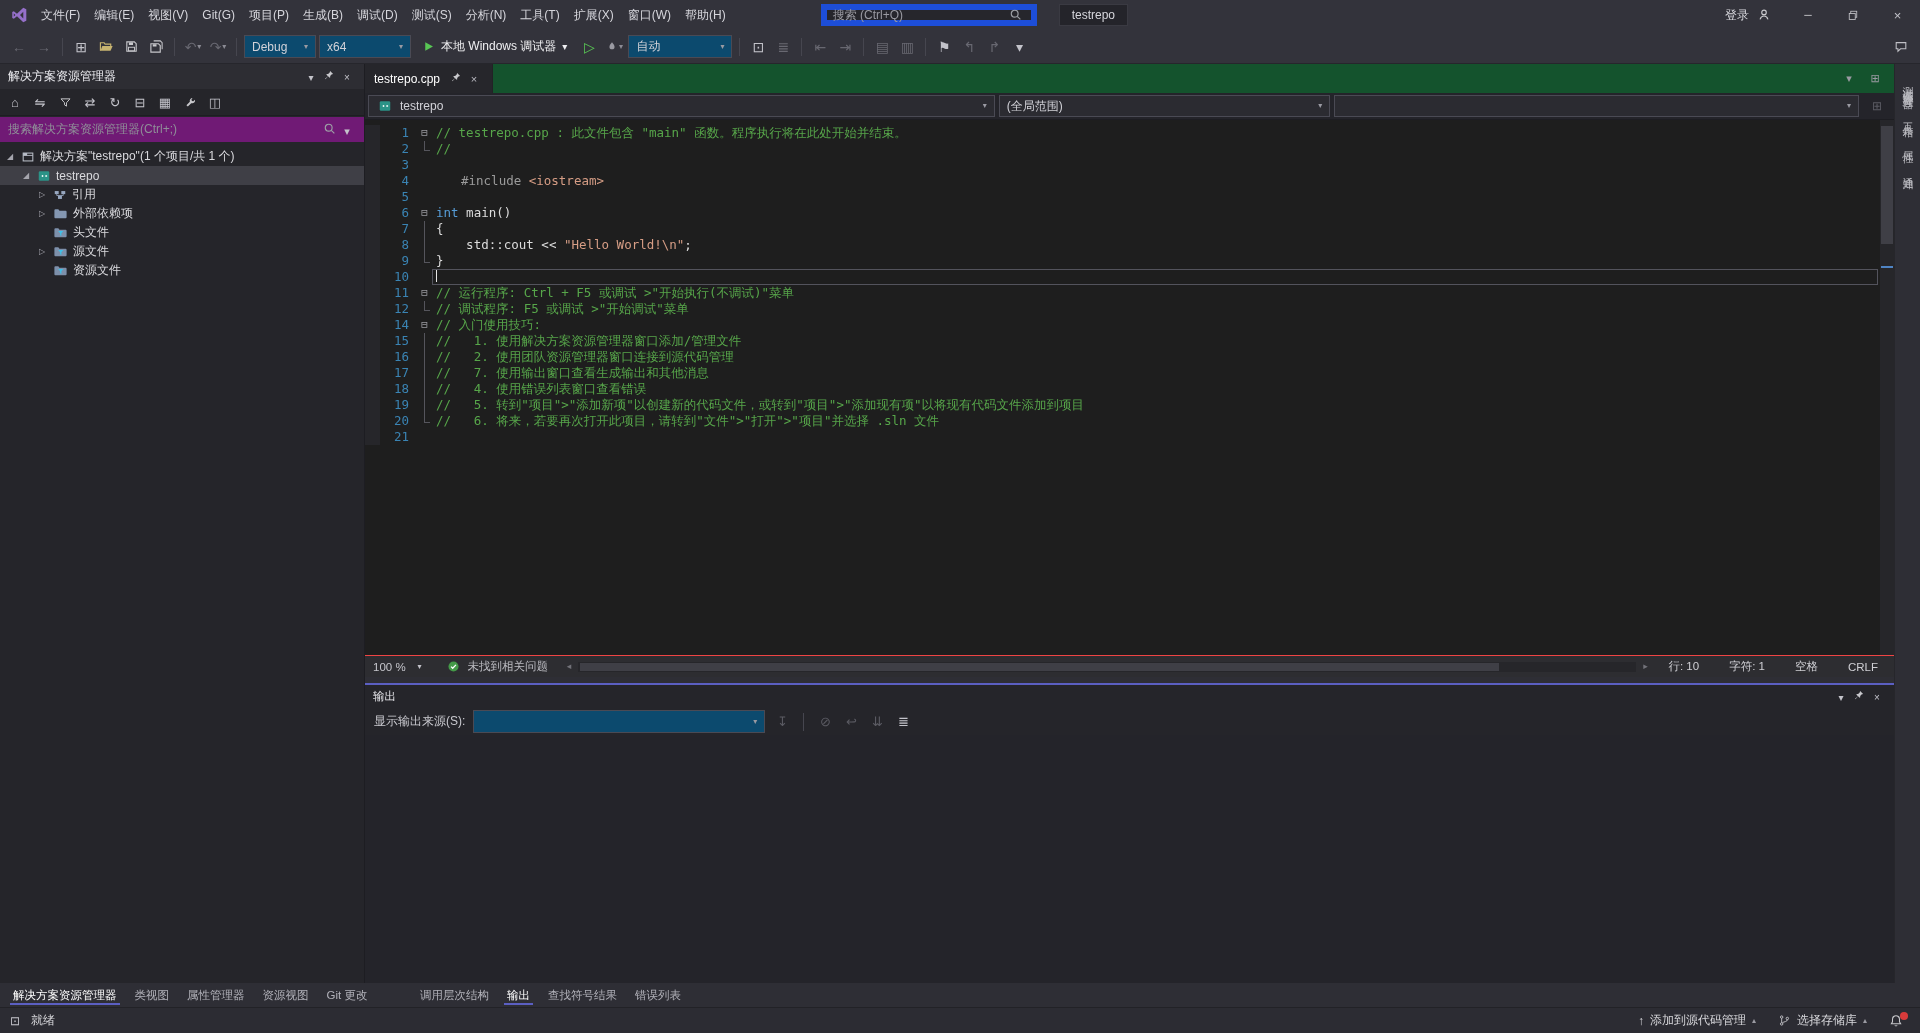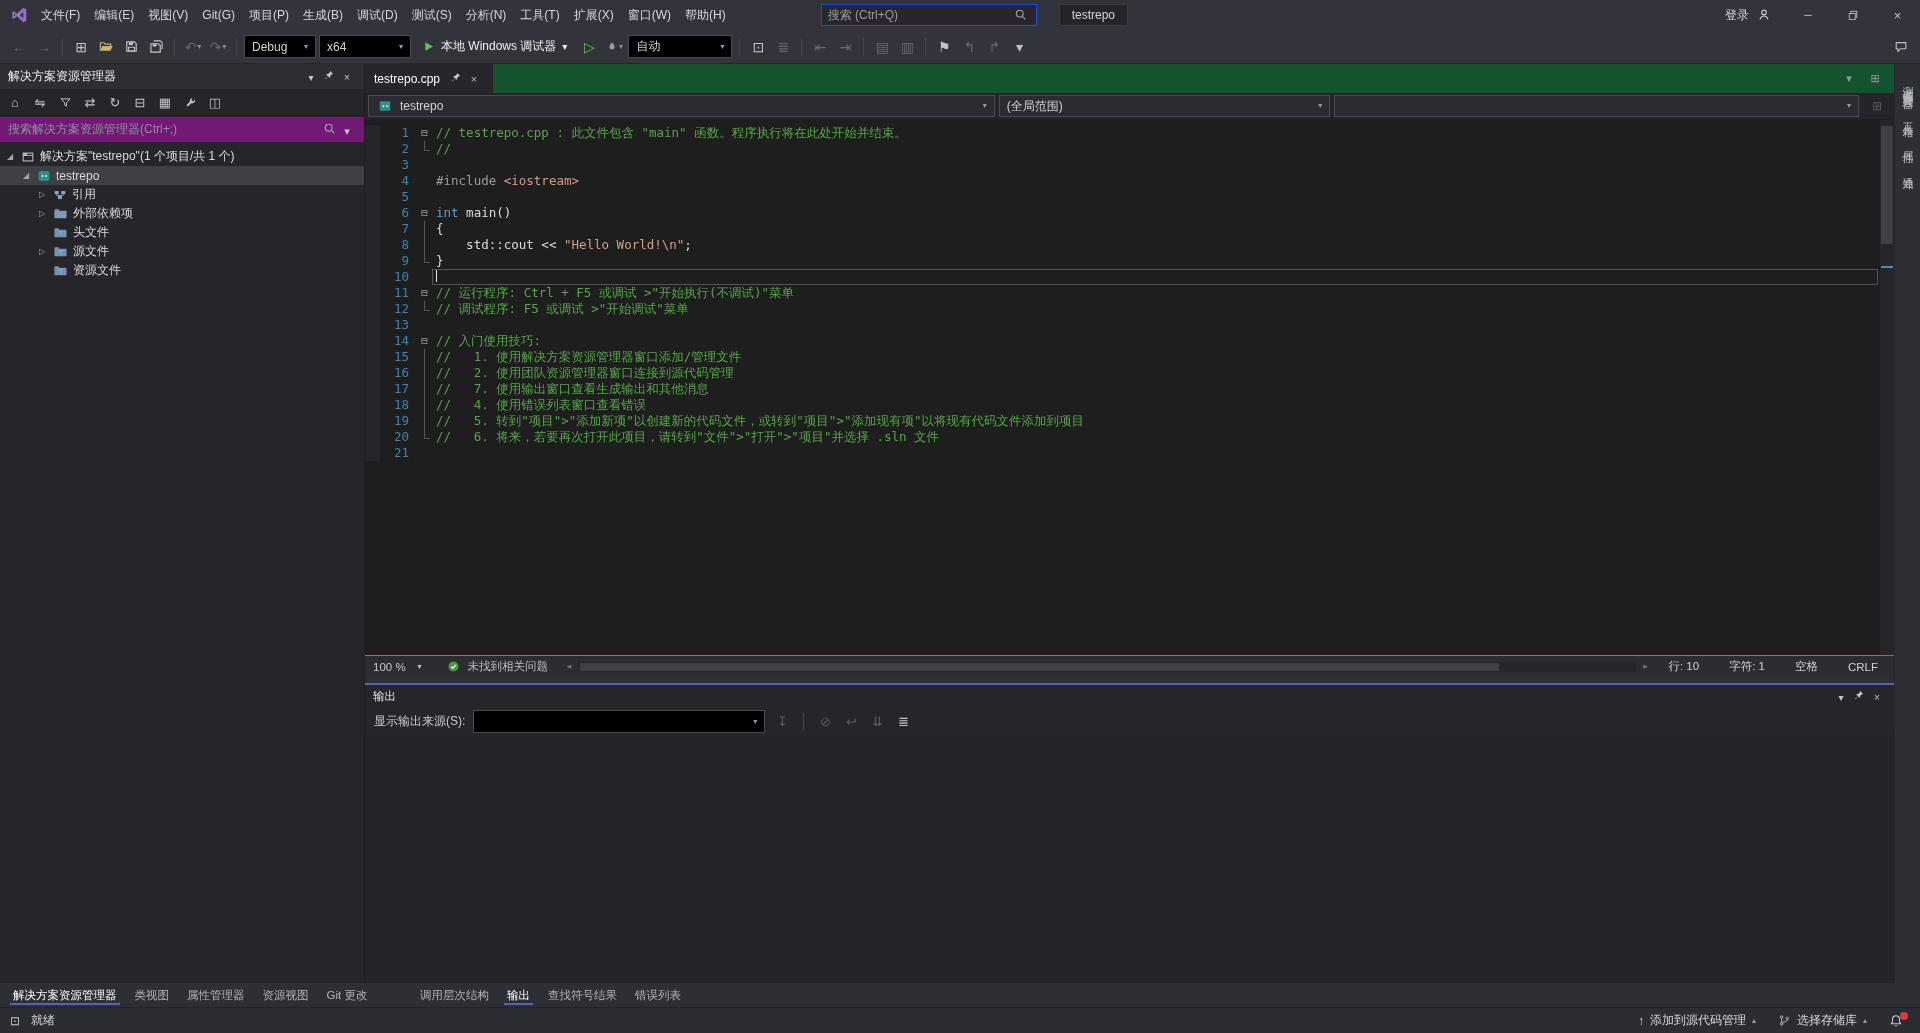--- a/index.html
+++ b/index.html
@@ -10,37 +10,37 @@
   .icon { display:inline-flex; align-items:center; justify-content:center; line-height:1; }
   .icon svg { display:block; }
   .hbtn { display:inline-flex; align-items:center; justify-content:center; min-width:18px; height:18px; cursor:default; color:#c3c3ca; }
   .hbtn.dim { color:#6d6d76; opacity:.75; }
 
   
   .titlebar { height:30px; background:#33333b; display:flex; align-items:center; padding-left:8px; flex:0 0 auto; }
   .vslogo { width:22px; display:flex; justify-content:center; margin-right:4px; }
   .menubar { display:flex; }
   .menu-item { padding:0 7px; line-height:30px; color:#d6d6dc; cursor:default; }
-  .title-search { margin-left:88px; width:216px; height:22px; background:#26262c; border:1px solid #1d4ed8; display:flex; align-items:center; padding:0 6px; color:#9a9aa2; }
+  .title-search { margin-left:88px; width:216px; height:22px; background:#26262c; border:6px solid #1d4ed8; display:flex; align-items:center; padding:0 6px; color:#9a9aa2; }
   .title-search .ph { flex:1; font-size:12px; }
   .sol-badge { margin-left:22px; height:22px; background:#24242a; border:1px solid #3a3a42; display:flex; align-items:center; padding:0 12px; color:#d6d6dc; }
   .tb-spacer { flex:1; }
   .signin { display:flex; align-items:center; gap:6px; padding:0 12px; color:#d6d6dc; }
   .win-controls { display:flex; height:30px; }
   .win-controls .hbtn { width:45px; height:30px; font-size:13px; }
 
   
   .toolbar { height:34px; background:#33333b; border-bottom:1px solid #26262c; display:flex; align-items:center; padding:0 8px; gap:3px; flex:0 0 auto; }
   .tbtn { display:inline-flex; align-items:center; justify-content:center; min-width:22px; height:24px; color:#c3c3ca; font-size:14px; cursor:default; }
   .tbtn.dim { color:#686871; }
   .tbtn.green { color:#58c554; }
   .tbtn .tiny { font-size:8px; margin-left:1px; color:#8b8b94; }
   .tsep { width:1px; height:18px; background:#46464f; margin:0 4px; }
   .tspring { flex:1; }
-  .dd { height:23px; background:#000000; border:1px solid #4a4a54; display:flex; align-items:center; padding:0 7px; gap:6px; color:#d2d2d8; cursor:default; }
+  .dd { height:23px; background:#0c4a6e; border:1px solid #4a4a54; display:flex; align-items:center; padding:0 7px; gap:6px; color:#d2d2d8; cursor:default; }
   .dd .ddlabel { flex:1; white-space:nowrap; }
   .dd .icon { font-size:8px; color:#9a9aa2; }
   .runbtn { height:24px; display:flex; align-items:center; gap:6px; padding:0 8px; color:#f0f0f2; cursor:default; }
   .runbtn .icon { font-size:10px; }
 
   
   .main { flex:1; display:flex; min-height:0; }
 
   
   .left-panel { width:365px; background:#25252a; display:flex; flex-direction:column; border-right:1px solid #1d1d22; flex:0 0 auto; }
@@ -80,21 +80,21 @@
   .cline .lnum { width:37px; text-align:right; padding-right:8px; color:#3a84b4; flex:0 0 auto; }
   .cline .lfold { width:15px; flex:0 0 auto; position:relative; display:flex; align-items:center; justify-content:center; font-size:11px; color:#9a9aa0; }
   .lfold.bar::before { content:''; position:absolute; left:7px; top:0; bottom:0; border-left:1px solid #55555c; }
   .lfold.end::before { content:''; position:absolute; left:7px; top:0; height:9px; width:5px; border-left:1px solid #55555c; border-bottom:1px solid #55555c; }
   .cline .ctext { padding-left:4px; }
   .cline.current::after { content:''; position:absolute; left:67px; right:2px; top:0; bottom:0; border:1px solid #53535c; pointer-events:none; }
   .cursor { display:inline-block; width:1px; height:13px; background:#e6e6e6; vertical-align:text-top; }
   .tok-comment { color:#57a64a; }
   .tok-keyword { color:#569cd6; }
   .tok-string { color:#d69d85; }
-  .tok-preproc { color:#9b9b9b; }
+  .tok-preproc { color:#9b9b9b;margin-left:25px; }
   .tok-plain { color:#dcdcdc; }
   .vscroll { position:absolute; top:0; right:0; bottom:0; width:14px; background:#26262a; }
   .vthumb { position:absolute; left:1px; right:1px; top:6px; height:118px; background:#3f3f46; }
   .vmark { position:absolute; left:1px; right:1px; top:146px; height:2px; background:#4f84c4; }
 
   
   .estatus { height:22px; background:#2d2d31; border-top:1px solid #ef4444; display:flex; align-items:center; font-size:11.5px; color:#c6c6cc; flex:0 0 auto; }
   .zoom { display:flex; align-items:center; gap:5px; padding:0 8px; }
   .zoom .hbtn { font-size:8px; }
   .health { display:flex; align-items:center; gap:5px; padding:0 8px; color:#bcbcc2; }
@@ -538,21 +538,20 @@
             <div class="cline"><span class="bpmargin"></span><span class="lnum">3</span><span class="lfold "></span><span class="ctext"></span></div>
             <div class="cline"><span class="bpmargin"></span><span class="lnum">4</span><span class="lfold "></span><span class="ctext"><span class="tok-preproc">#include </span><span class="tok-string">&lt;iostream&gt;</span></span></div>
             <div class="cline"><span class="bpmargin"></span><span class="lnum">5</span><span class="lfold "></span><span class="ctext"></span></div>
             <div class="cline"><span class="bpmargin"></span><span class="lnum">6</span><span class="lfold minus">⊟</span><span class="ctext"><span class="tok-keyword">int</span><span class="tok-plain"> main()</span></span></div>
             <div class="cline"><span class="bpmargin"></span><span class="lnum">7</span><span class="lfold bar"></span><span class="ctext"><span class="tok-plain">{</span></span></div>
             <div class="cline"><span class="bpmargin"></span><span class="lnum">8</span><span class="lfold bar"></span><span class="ctext"><span class="tok-plain">    std::cout &lt;&lt; </span><span class="tok-string">"Hello World!\n"</span><span class="tok-plain">;</span></span></div>
             <div class="cline"><span class="bpmargin"></span><span class="lnum">9</span><span class="lfold end"></span><span class="ctext"><span class="tok-plain">}</span></span></div>
             <div class="cline current"><span class="bpmargin"></span><span class="lnum">10</span><span class="lfold "></span><span class="ctext"><span class="cursor"></span></span></div>
             <div class="cline"><span class="bpmargin"></span><span class="lnum">11</span><span class="lfold minus">⊟</span><span class="ctext"><span class="tok-comment">// 运行程序: Ctrl + F5 或调试 &gt;"开始执行(不调试)"菜单</span></span></div>
             <div class="cline"><span class="bpmargin"></span><span class="lnum">12</span><span class="lfold end"></span><span class="ctext"><span class="tok-comment">// 调试程序: F5 或调试 &gt;"开始调试"菜单</span></span></div>
-            <div class="cline"><span class="bpmargin"></span><span class="lnum">13</span><span class="lfold "></span><span class="ctext"></span></div>
             <div class="cline"><span class="bpmargin"></span><span class="lnum">14</span><span class="lfold minus">⊟</span><span class="ctext"><span class="tok-comment">// 入门使用技巧: </span></span></div>
             <div class="cline"><span class="bpmargin"></span><span class="lnum">15</span><span class="lfold bar"></span><span class="ctext"><span class="tok-comment">//   1. 使用解决方案资源管理器窗口添加/管理文件</span></span></div>
             <div class="cline"><span class="bpmargin"></span><span class="lnum">16</span><span class="lfold bar"></span><span class="ctext"><span class="tok-comment">//   2. 使用团队资源管理器窗口连接到源代码管理</span></span></div>
             <div class="cline"><span class="bpmargin"></span><span class="lnum">17</span><span class="lfold bar"></span><span class="ctext"><span class="tok-comment">//   7. 使用输出窗口查看生成输出和其他消息</span></span></div>
             <div class="cline"><span class="bpmargin"></span><span class="lnum">18</span><span class="lfold bar"></span><span class="ctext"><span class="tok-comment">//   4. 使用错误列表窗口查看错误</span></span></div>
             <div class="cline"><span class="bpmargin"></span><span class="lnum">19</span><span class="lfold bar"></span><span class="ctext"><span class="tok-comment">//   5. 转到"项目"&gt;"添加新项"以创建新的代码文件，或转到"项目"&gt;"添加现有项"以将现有代码文件添加到项目</span></span></div>
             <div class="cline"><span class="bpmargin"></span><span class="lnum">20</span><span class="lfold end"></span><span class="ctext"><span class="tok-comment">//   6. 将来，若要再次打开此项目，请转到"文件"&gt;"打开"&gt;"项目"并选择 .sln 文件</span></span></div>
             <div class="cline"><span class="bpmargin"></span><span class="lnum">21</span><span class="lfold "></span><span class="ctext"></span></div>
           </div>
         <div class="vscroll">

